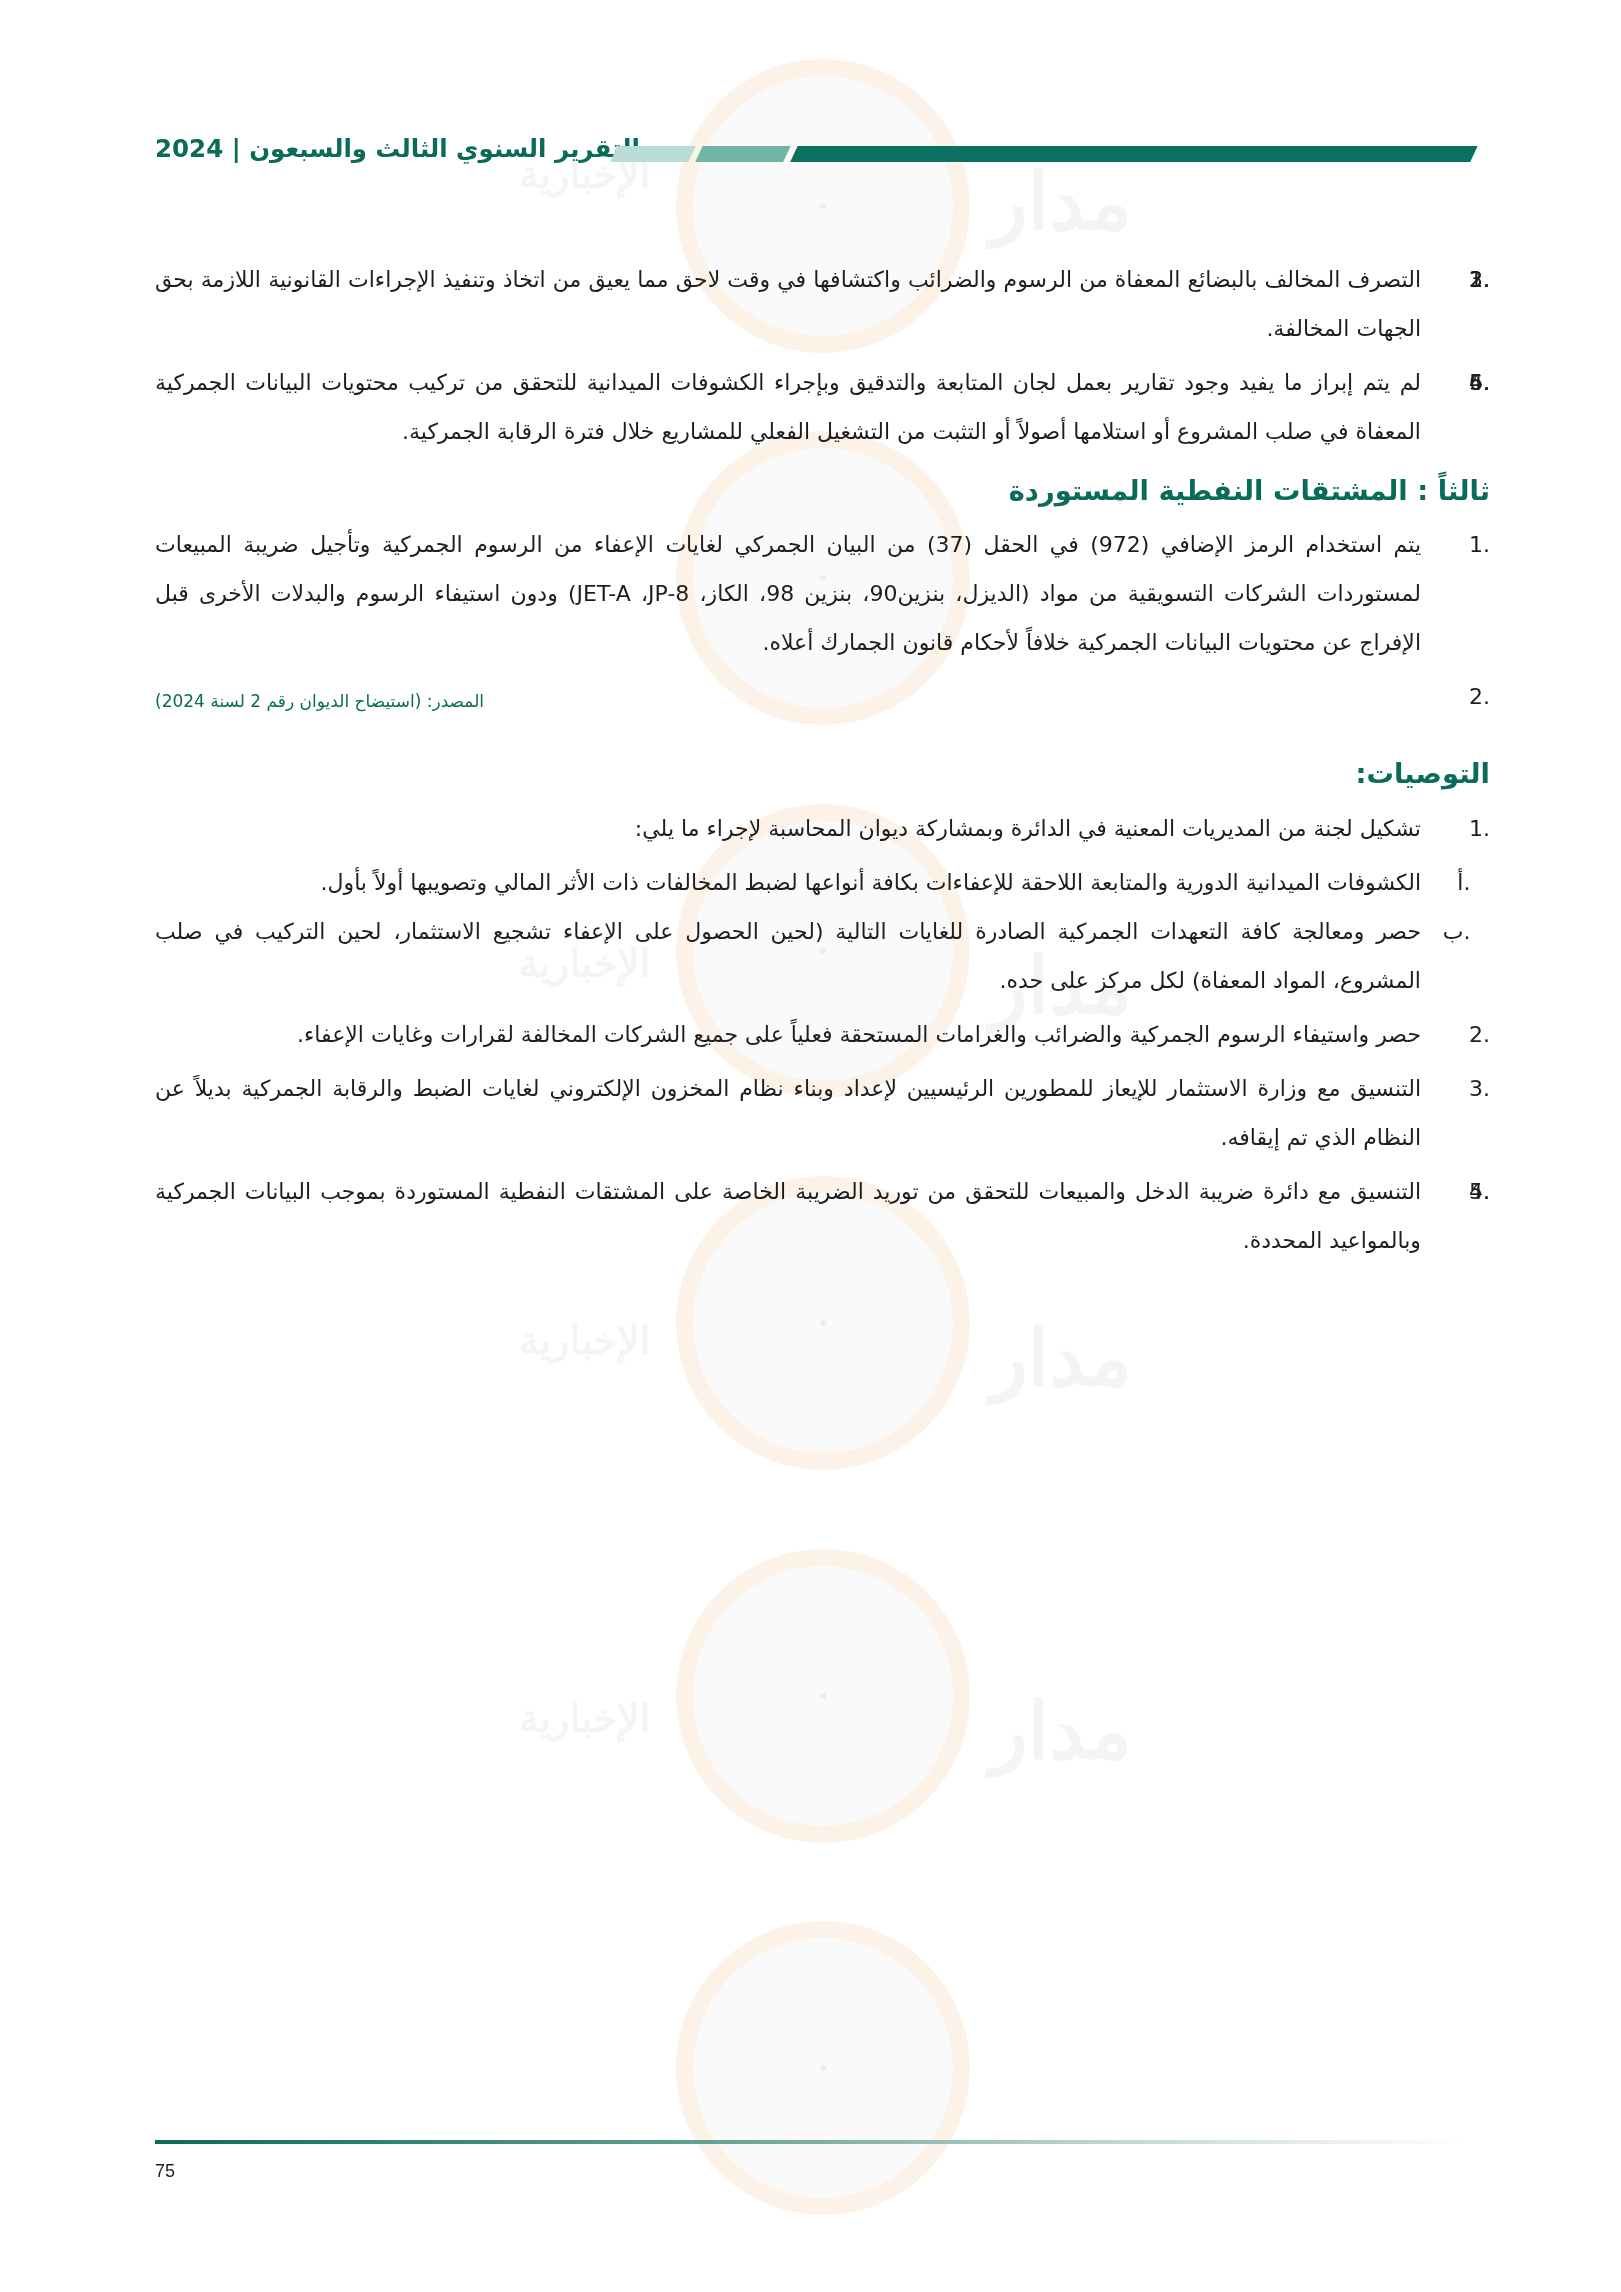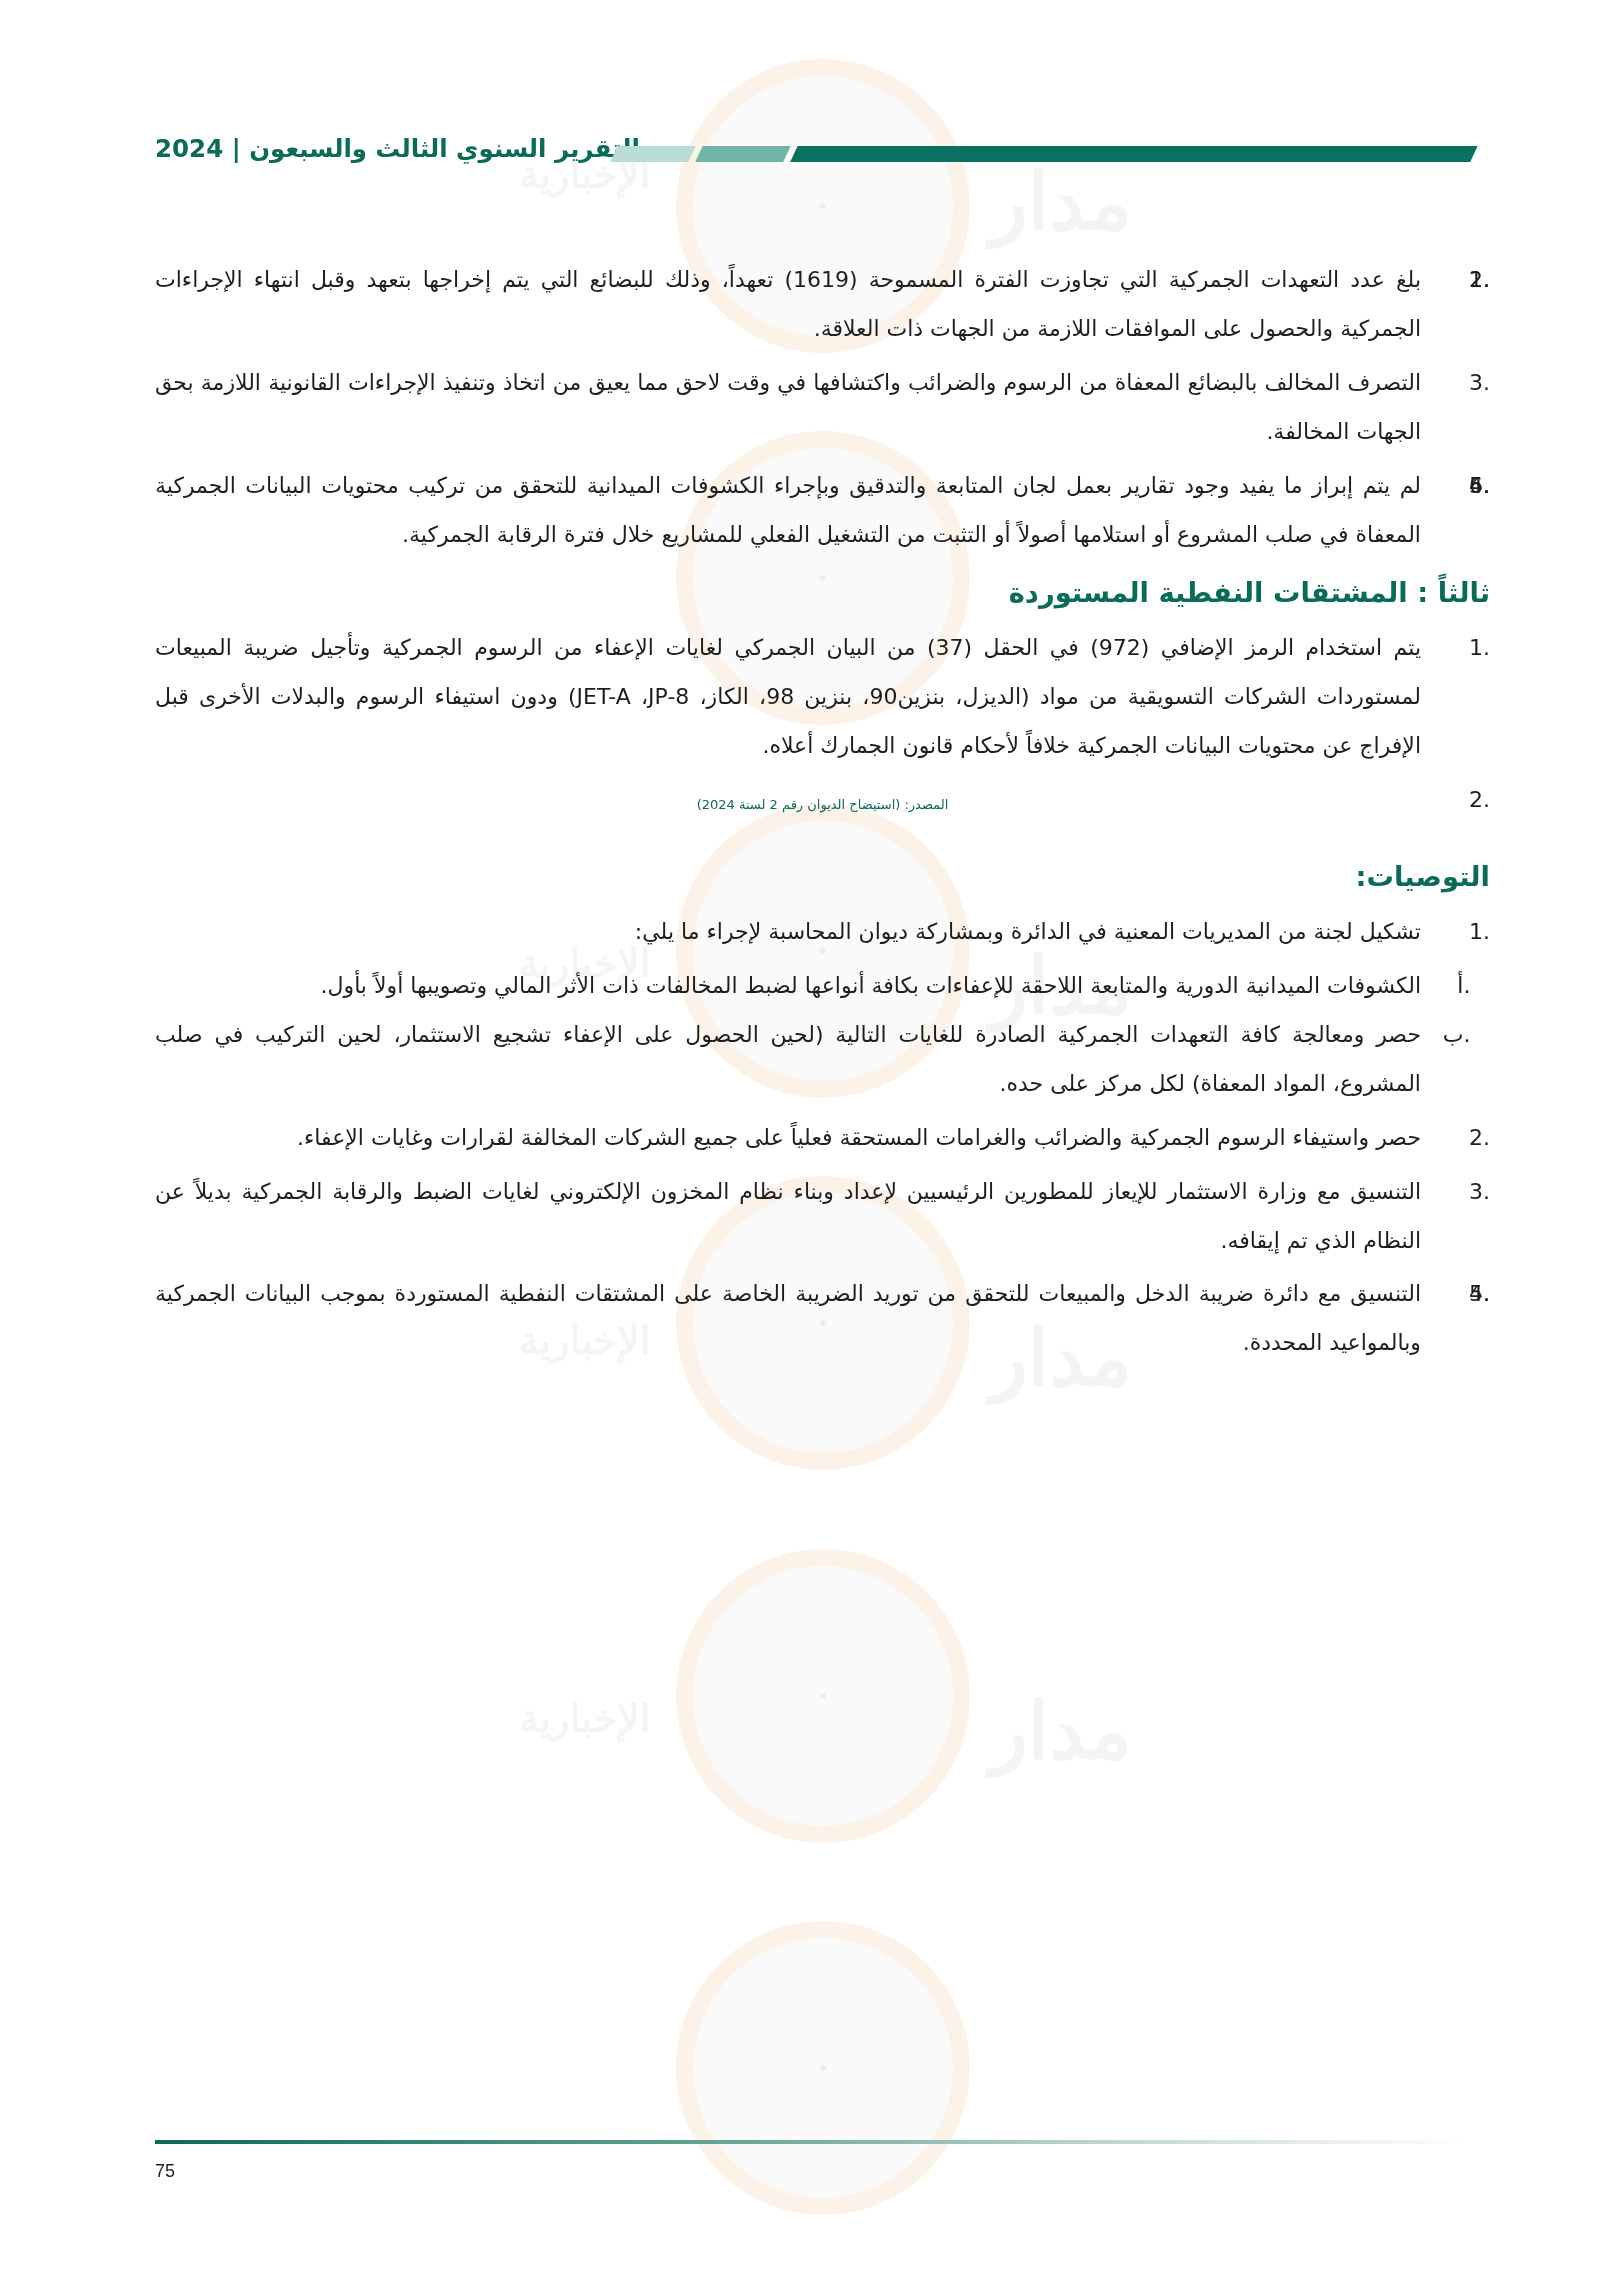--- a/index.html
+++ b/index.html
@@ -61,22 +61,22 @@
     }
     .num {
       position: absolute; right: 0; top: 0; width: 39px; text-align: right;
       direction: ltr;
     }
     .section-heading {
       color: #0a6b58; font-weight: bold; font-size: 27.4px;
       margin: 9.8px 0 5.9px 0; line-height: 49px;
     }
     .source {
-      color: #0a6b58; font-size: 13px; line-height: 29px;
-      margin: 19.6px 0 33px 0; text-align: center; direction: rtl;
+      color: #0a6b58; font-size: 17px; line-height: 29px;
+      margin: 19.6px 0 33px 0; text-align: left; direction: rtl;
     }
     .sub-list { list-style: none; margin: 0; padding: 0; }
     .sub-list li { position: relative; padding-right: 69px; }
     .sub-list .num { right: 19.6px; width: 29px; }
     .rec-heading { margin-top: 0; }
     .footer-line {
       position: absolute; top: 2140px; left: 155px; width: 1313px; height: 3.9px;
       background: linear-gradient(to right, #0a6b58 0%, #5e9e91 40%, #c7d9d5 75%, rgba(255,255,255,0) 100%);
     }
     .page-number {
@@ -117,21 +117,21 @@
 <div class="header">
   <div class="header-title">التقرير السنوي الثالث والسبعون | 2024</div>
   <div class="header-bar bar-light"></div>
   <div class="header-bar bar-mid"></div>
   <div class="header-bar bar-dark"></div>
 </div>
 
 <div class="content">
   <ol class="items">
     <li><span class="num">1.</span></li>
-    <li><span class="num">2.</span><span>بلغ عدد التعهدات الجمركية التي تجاوزت الفترة المسموحة (1619) تعهداً، وذلك للبضائع التي يتم إخراجها بتعهد وقبل انتهاء الإجراءات الجمركية والحصول على الموافقات اللازمة من الجهات ذات العلاقة.</span></li>
+    <li><span class="num">2.</span></li>
     <li><span class="num">3.</span><span>التصرف المخالف بالبضائع المعفاة من الرسوم والضرائب واكتشافها في وقت لاحق مما يعيق من اتخاذ وتنفيذ الإجراءات القانونية اللازمة بحق الجهات المخالفة.</span></li>
     <li><span class="num">4.</span></li>
     <li><span class="num">5.</span></li>
     <li><span class="num">6.</span><span>لم يتم إبراز ما يفيد وجود تقارير بعمل لجان المتابعة والتدقيق وبإجراء الكشوفات الميدانية للتحقق من تركيب محتويات البيانات الجمركية المعفاة في صلب المشروع أو استلامها أصولاً أو التثبت من التشغيل الفعلي للمشاريع خلال فترة الرقابة الجمركية.</span></li>
   </ol>
 
   <div class="section-heading">ثالثاً : المشتقات النفطية المستوردة</div>
   <ol class="items">
     <li><span class="num">1.</span><span>يتم استخدام الرمز الإضافي (972) في الحقل (37) من البيان الجمركي لغايات الإعفاء من الرسوم الجمركية وتأجيل ضريبة المبيعات لمستوردات الشركات التسويقية من مواد (الديزل، بنزين90، بنزين 98، الكاز، JET-A ،JP-8) ودون استيفاء الرسوم والبدلات الأخرى قبل الإفراج عن محتويات البيانات الجمركية خلافاً لأحكام قانون الجمارك أعلاه.</span></li>
     <li><span class="num">2.</span></li>

